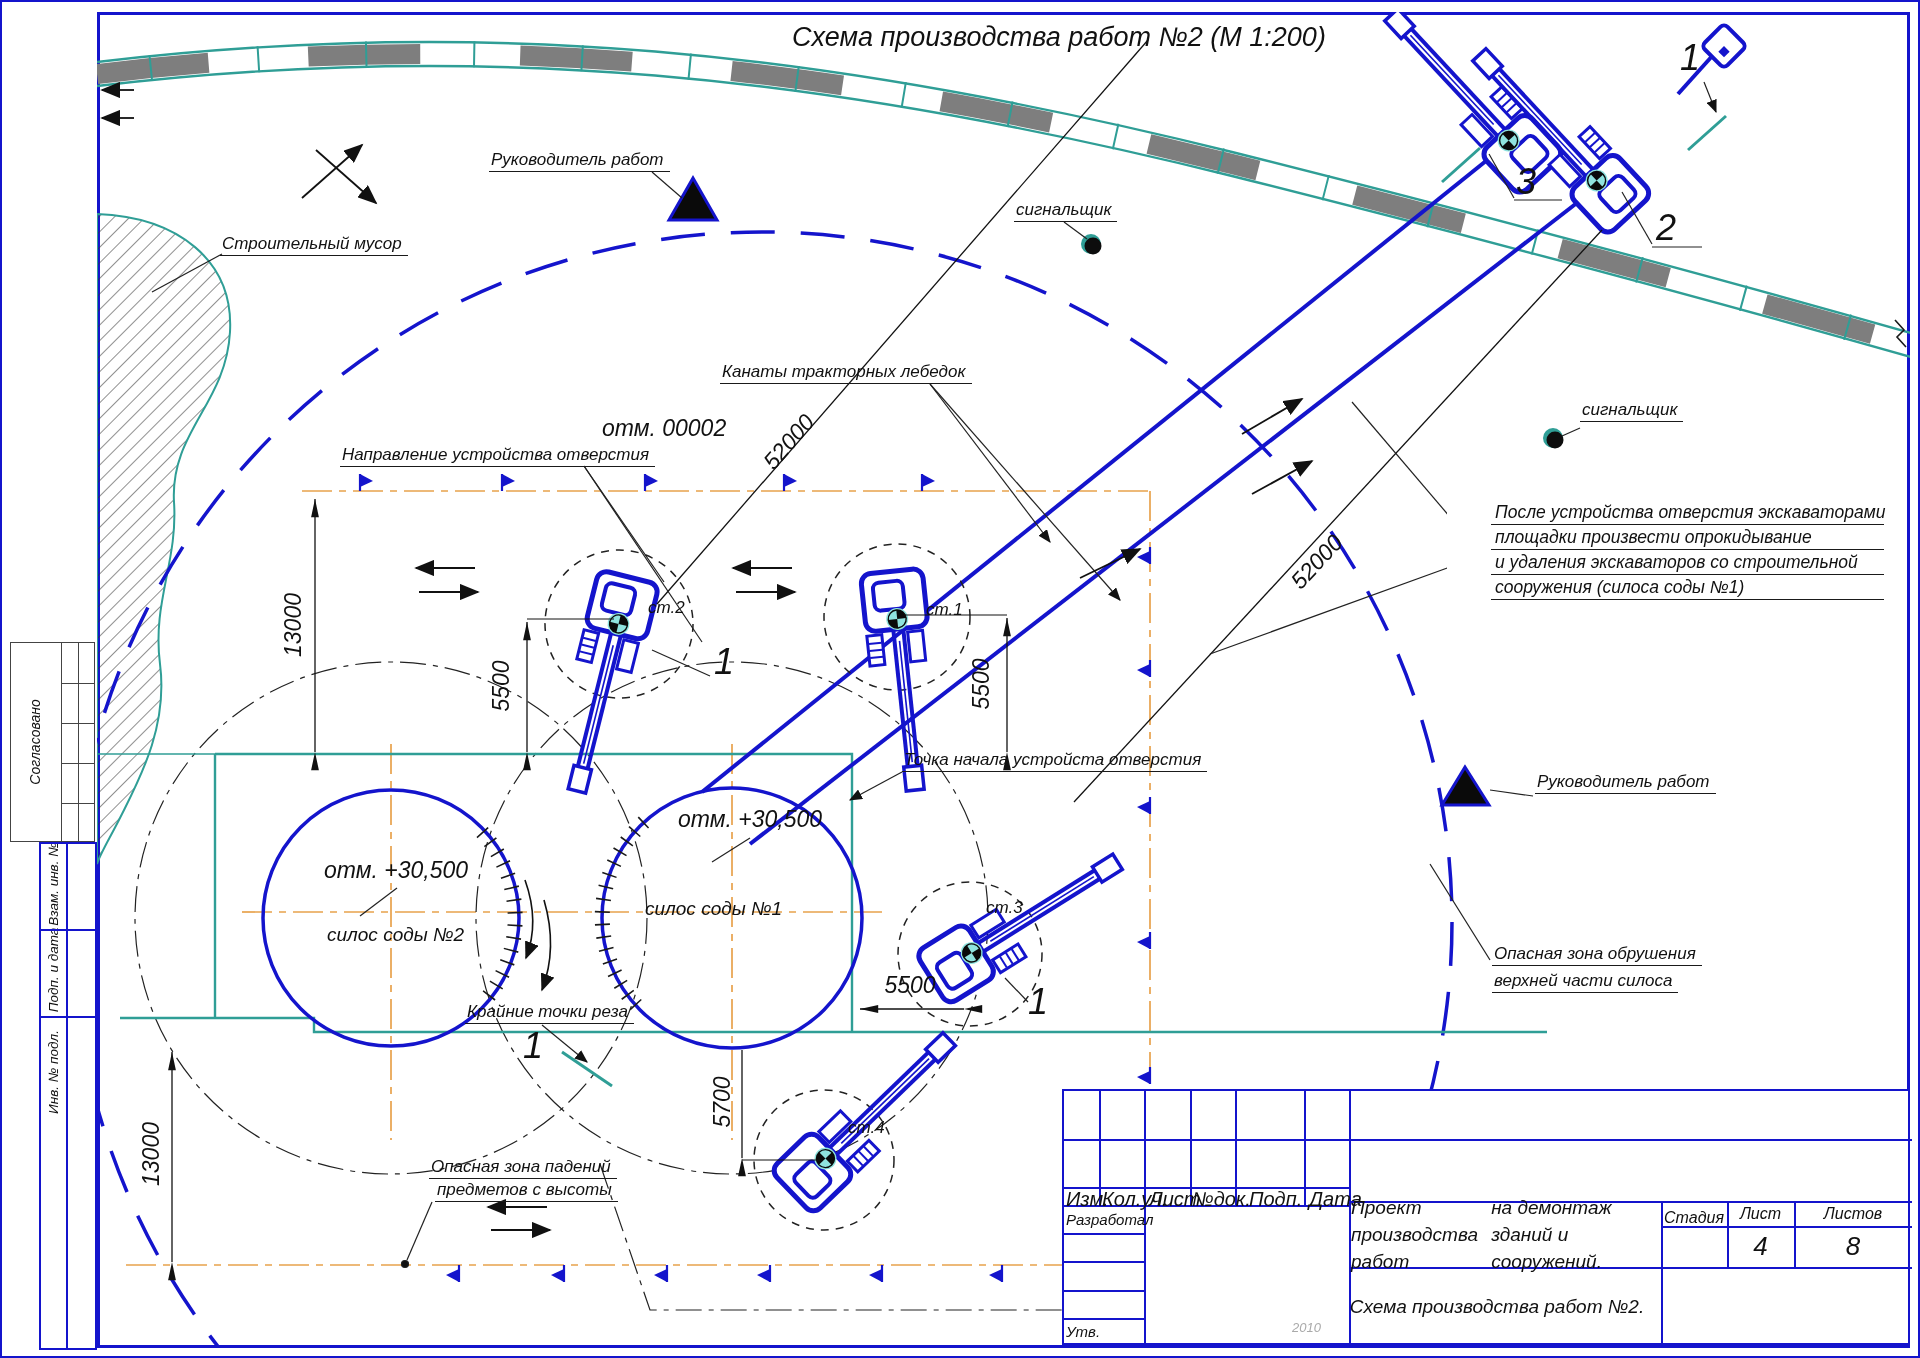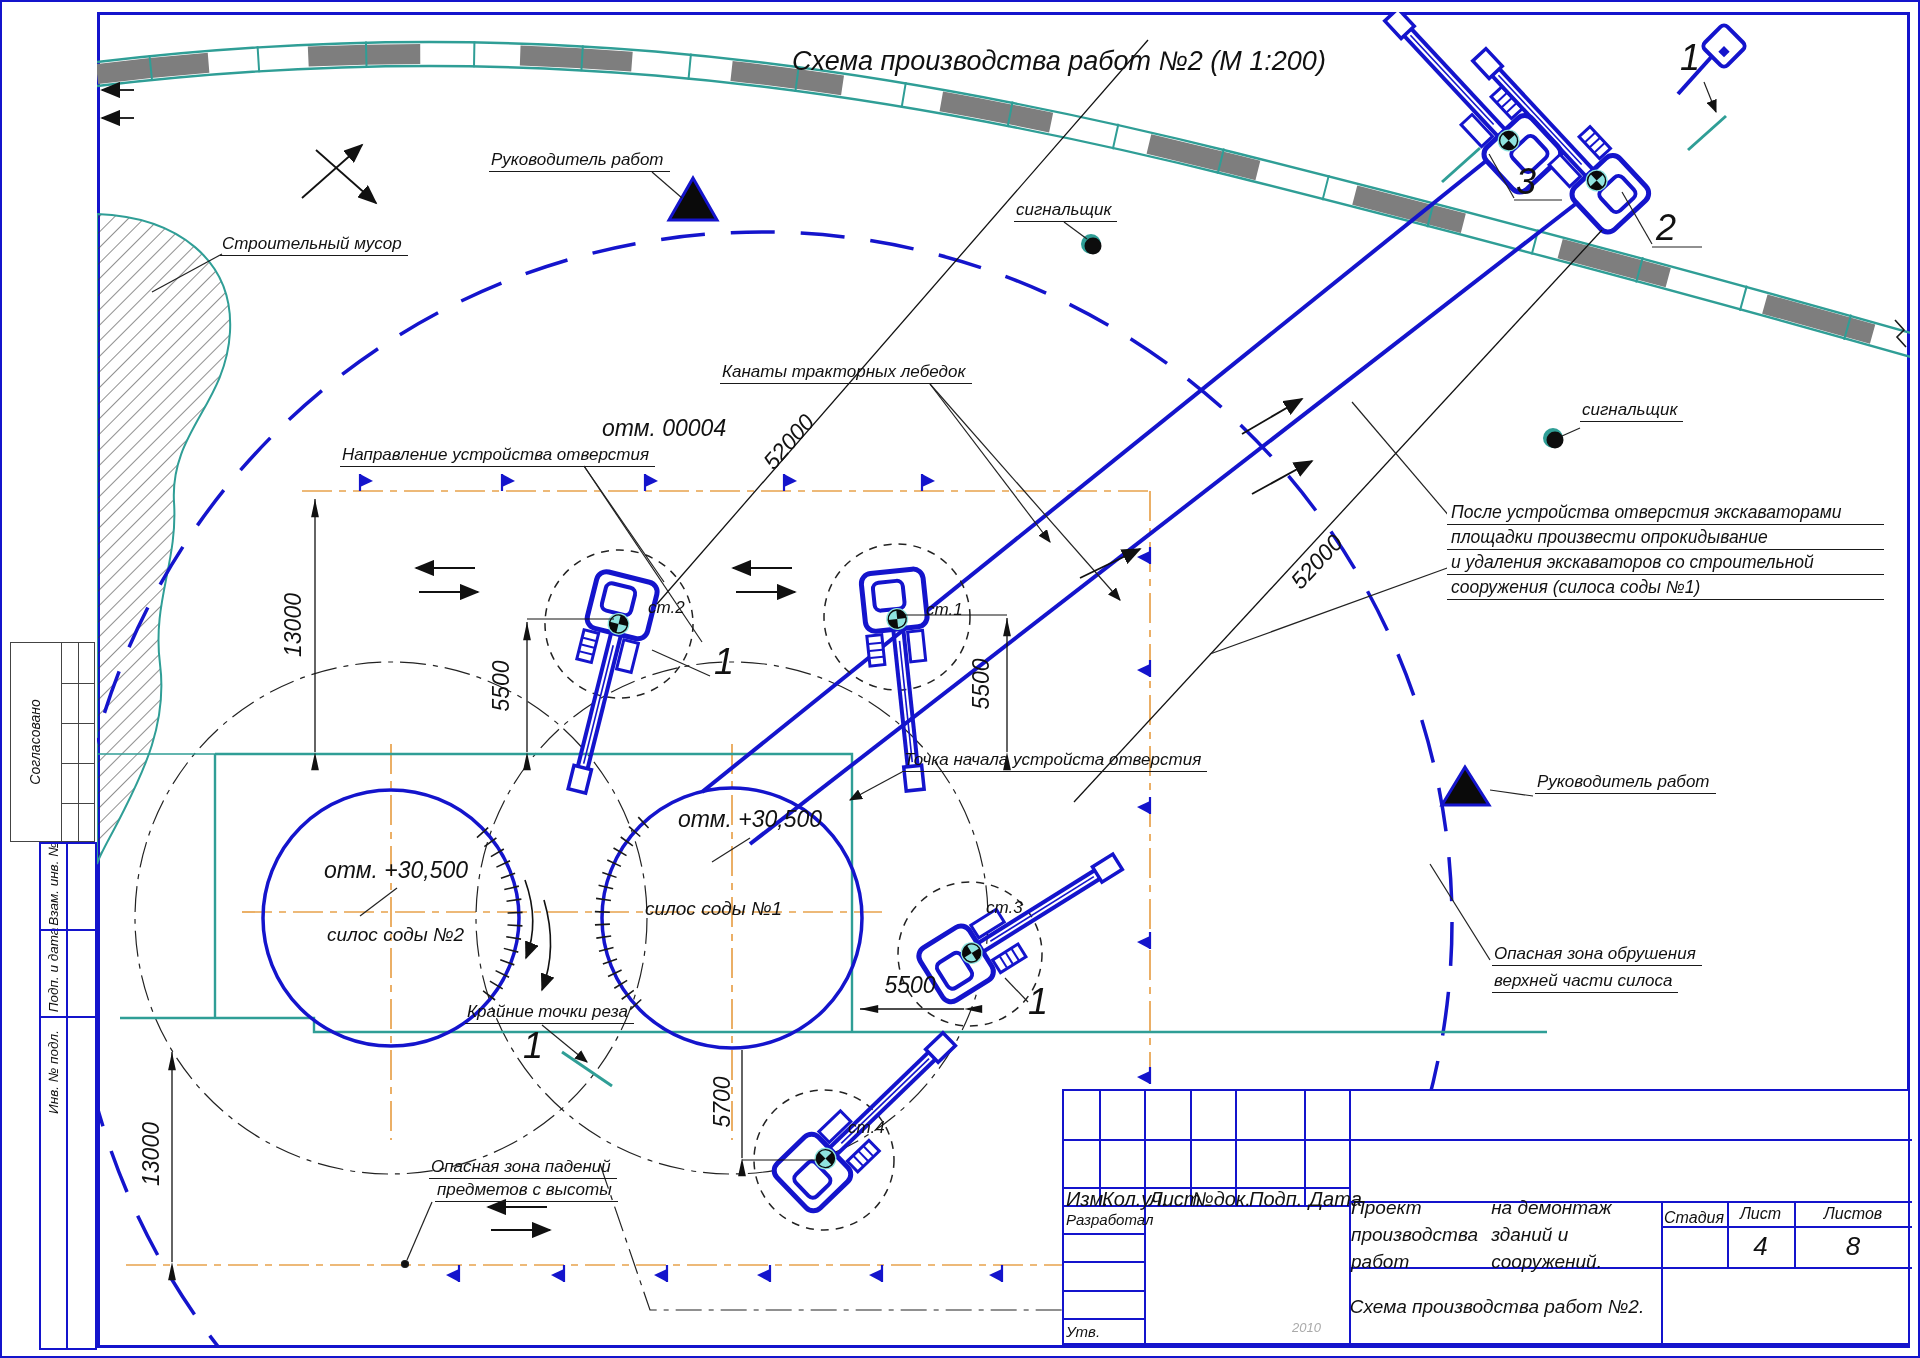--- a/index.html
+++ b/index.html
@@ -12,21 +12,21 @@
   .big{font-size:23px;}
   .sil{font-size:19px;}
   .st{font-size:17px;}
   .num{font-size:36px;font-weight:400;}
   .ctr{transform:translate(-50%,-50%);}
   .r90{transform:translate(-50%,-50%) rotate(-90deg);}
   .r49{transform:translate(-50%,-50%) rotate(-49deg);}
   .r47{transform:translate(-50%,-50%) rotate(-47deg);}
   .ttl{font-size:27px;}
   .note{position:absolute;left:1445px;top:498px;width:437px;z-index:6;background:#fff;}
-  .note div{font-style:italic;font-size:17.5px;border-bottom:1.4px solid #1a1a1a;padding:2px 2px 1px 4px;white-space:nowrap;}
+  .note div{font-style:italic;font-size:17.5px;border-bottom:1.4px solid #1a1a1a;padding:2px 2px 1px 4px;white-space:nowrap;margin-left:44px;}
   
   .tb{position:absolute;left:1060px;top:1087px;width:848px;height:256px;background:#fff;border:2.5px solid #1414cc;box-sizing:border-box;z-index:8;}
   .tb .v,.tb .h{position:absolute;background:#1414cc;}
   .tb .v{width:2px;top:0;bottom:0;}
   .tb .h{height:2px;left:0;}
   .tb .txt{position:absolute;font-style:italic;font-size:20px;white-space:nowrap;}
   .tb .cell{position:absolute;display:flex;align-items:center;justify-content:center;font-style:italic;}
   
   .sgrid{position:absolute;left:8px;top:640px;width:85px;height:200px;border:1.5px solid #444;box-sizing:border-box;z-index:8;}
   .sgrid .v{position:absolute;width:1.2px;top:0;bottom:0;background:#444;}
@@ -234,21 +234,21 @@
       <line x1="300" y1="196" x2="360" y2="143" marker-end="url(#ar)"></line>
       <line x1="314" y1="148" x2="374" y2="201" marker-end="url(#ar)"></line>
       <line x1="132" y1="88" x2="100" y2="88" marker-end="url(#ar)"></line>
       <line x1="132" y1="116" x2="100" y2="116" marker-end="url(#ar)"></line>
       <line x1="1078" y1="576" x2="1138" y2="547" marker-end="url(#ar)"></line>
       <line x1="1250" y1="492" x2="1310" y2="459" marker-end="url(#ar)"></line>
       <line x1="1240" y1="432" x2="1300" y2="397" marker-end="url(#ar)"></line>
     </g>
   </svg>
 
-  <div class="lbl ttl" style="left:790px;top:44px">Схема производства работ №2 (М 1:200)</div>
+  <div class="lbl ttl" style="left:790px;top:20px">Схема производства работ №2 (М 1:200)</div>
 
   <div class="lbl ul" style="left:487px;top:148px">Руководитель работ</div>
   <div class="lbl ul" style="left:218px;top:232px">Строительный мусор</div>
   <div class="lbl ul" style="left:1012px;top:198px">сигнальщик</div>
   <div class="lbl ul" style="left:1578px;top:398px">сигнальщик</div>
   <div class="lbl ul" style="left:718px;top:360px">Канаты тракторных лебедок</div>
   <div class="lbl ul" style="left:338px;top:443px">Направление устройства отверстия</div>
   <div class="lbl ul" style="left:900px;top:748px">Точка начала устройста отверстия</div>
   <div class="lbl ul" style="left:463px;top:1000px">Крайние точки реза</div>
   <div class="lbl ul" style="left:427px;top:1155px">Опасная зона падений</div>
@@ -257,21 +257,21 @@
   <div class="lbl ul" style="left:1490px;top:969px">верхней части силоса</div>
   <div class="lbl ul" style="left:1533px;top:770px">Руководитель работ</div>
 
   <div class="note">
     <div>После устройства отверстия экскаваторами</div>
     <div>площадки произвести опрокидывание</div>
     <div>и удаления экскаваторов со строительной</div>
     <div>сооружения (силоса соды №1)</div>
   </div>
 
-  <div class="lbl big" style="left:600px;top:413px">отм. 00004</div>
+  <div class="lbl big" style="left:600px;top:413px">отм. 00002</div>
   <div class="lbl big" style="left:322px;top:855px">отм. +30,500</div>
   <div class="lbl big" style="left:676px;top:804px">отм. +30,500</div>
   <div class="lbl sil" style="left:325px;top:922px">силос соды №2</div>
   <div class="lbl sil" style="left:643px;top:896px">силос соды №1</div>
 
   <div class="lbl st" style="left:646px;top:596px">ст.2</div>
   <div class="lbl st" style="left:924px;top:598px">ст.1</div>
   <div class="lbl st" style="left:984px;top:896px">ст.3</div>
   <div class="lbl st" style="left:846px;top:1116px">ст.4</div>
 

